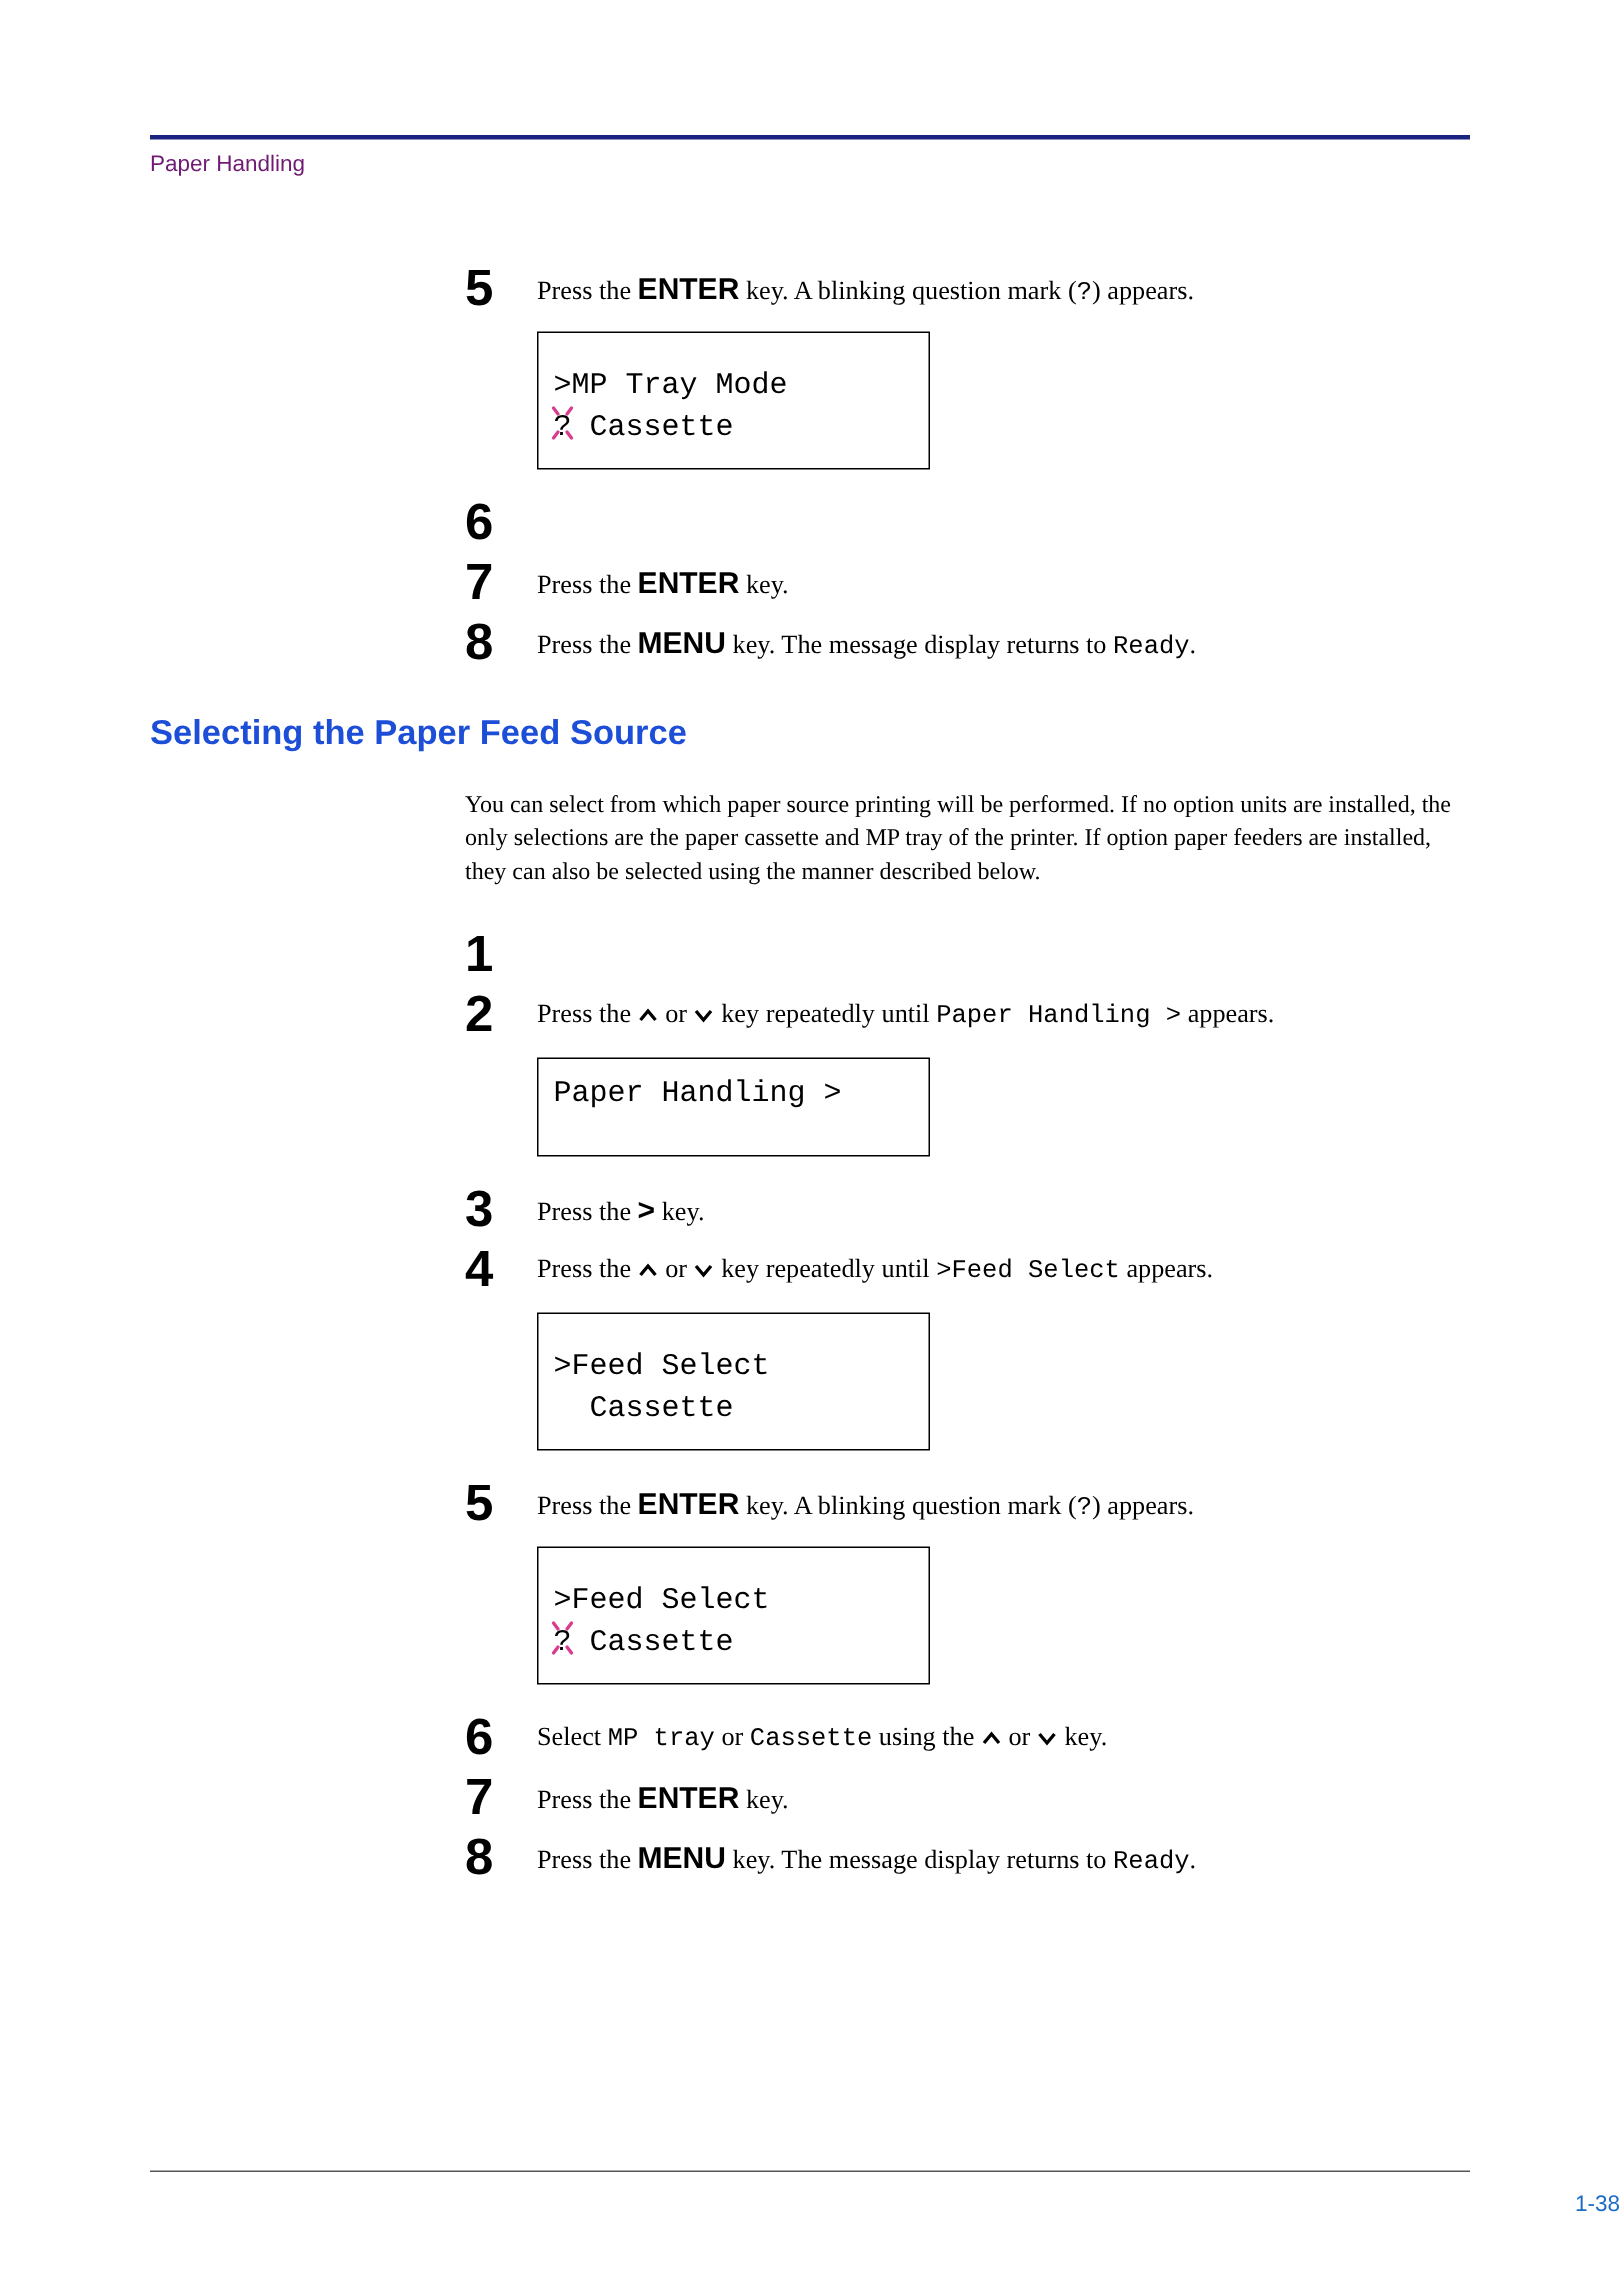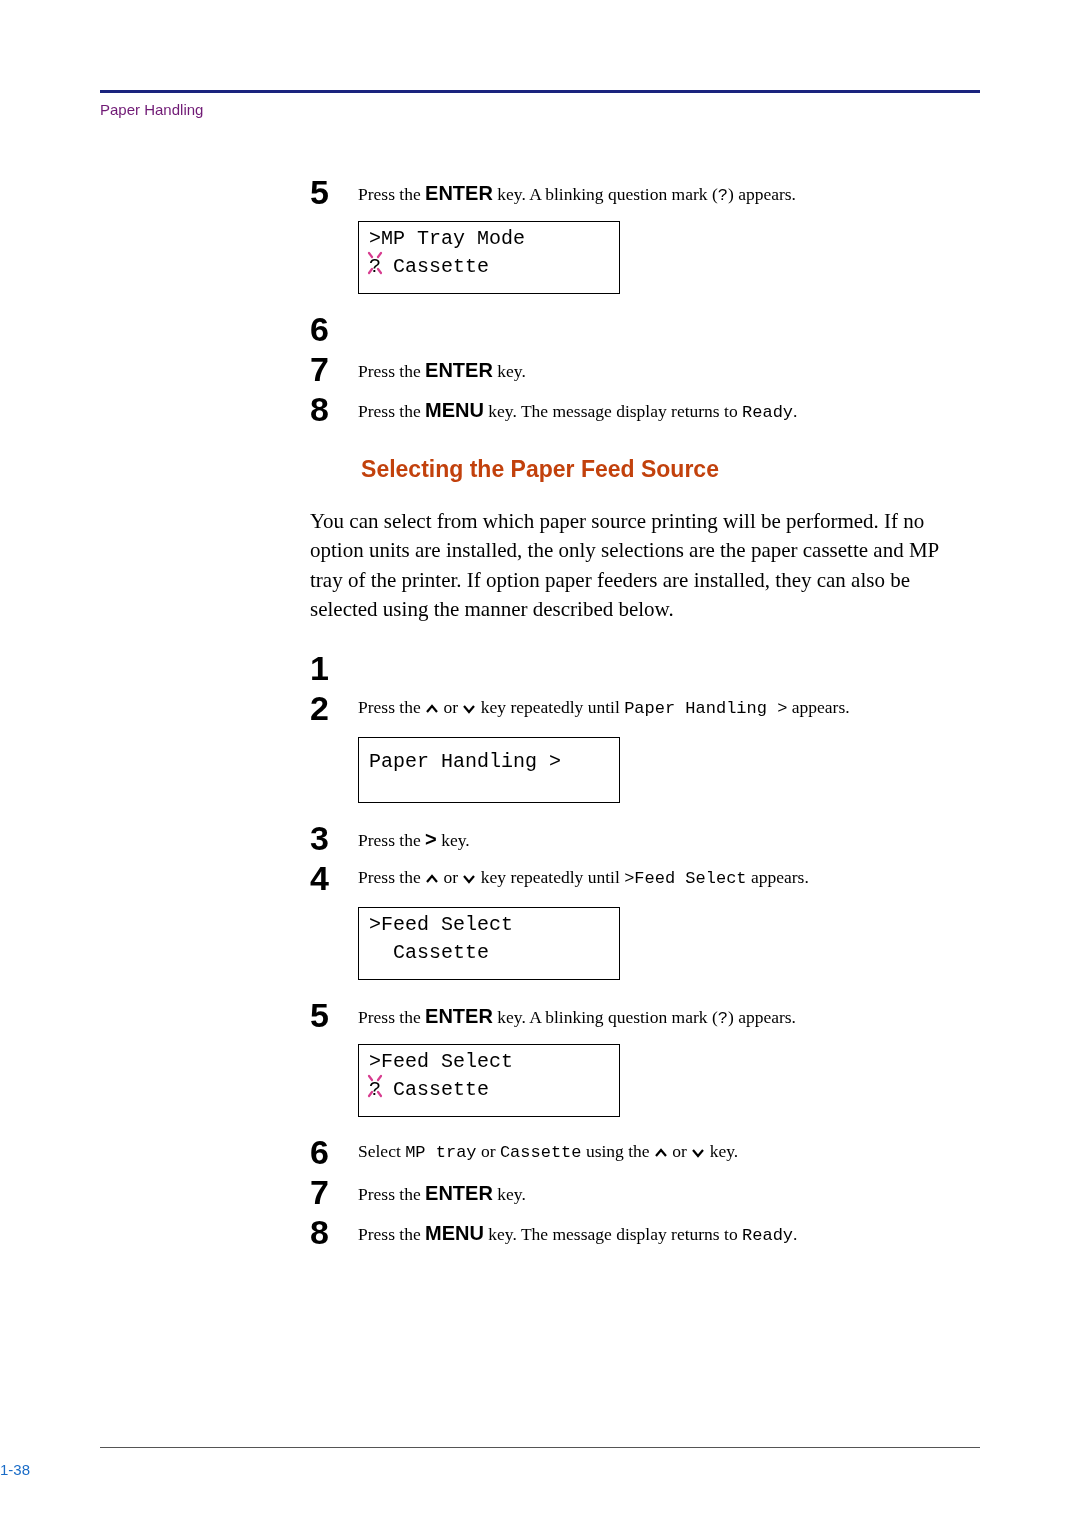--- a/index.html
+++ b/index.html
@@ -47,46 +47,45 @@
     flex: 1;
     font-size: 17.5px;
     line-height: 1.45;
     padding-top: 6px;
   }
   .step-body .mono { font-family: 'Courier New', monospace; font-size: 17px; }
   .step-body .bold { font-weight: bold; font-family: Arial, sans-serif; font-size: 20px; }
   .lcd-box {
     border: 1.5px solid #000;
     width: 262px;
-    padding: 3px 10px 12px 10px;
+    padding: 22px 10px 12px 10px;
     font-family: 'Courier New', monospace;
     font-size: 20px;
     line-height: 1.4;
     margin: 12px 0 16px 48px;
     position: relative;
   }
   .lcd-box.no-blink {
     padding: 10px 10px 26px 10px;
   }
   .lcd-line1, .lcd-line2 { white-space: pre; }
   .blink-q {
     display: inline-block;
     position: relative;
   }
   .blink-q svg { display: block; }
   .section-heading {
     font-family: Arial, Helvetica, sans-serif;
     font-weight: bold;
-    color: #c2410c;
+    color: #1d4ed8;
     font-size: 23px;
     margin: 30px 0 24px 0;
-    text-align: center;
   }
   .intro-para {
-    font-size: 21px;
+    font-size: 16px;
     line-height: 1.4;
     margin-bottom: 24px;
     margin-top: 23px;
   }
   .arrow-up, .arrow-down {
     display: inline-block;
     vertical-align: middle;
   }
   .arrow-up svg, .arrow-down svg { display: inline; vertical-align: -2px; }
   .footer-rule {
@@ -95,21 +94,21 @@
     left: 100px;
     right: 100px;
     height: 1px;
     background: #555;
   }
   .page-num {
     position: absolute;
     bottom: 50px;
     left: 0;
     right: 0;
-    text-align: left;
+    text-align: right;
     color: #1a6cc7;
     font-family: Arial, sans-serif;
     font-size: 15px;
   }
 </style>
 </head>
 <body>
 
 <div class="page">
 

